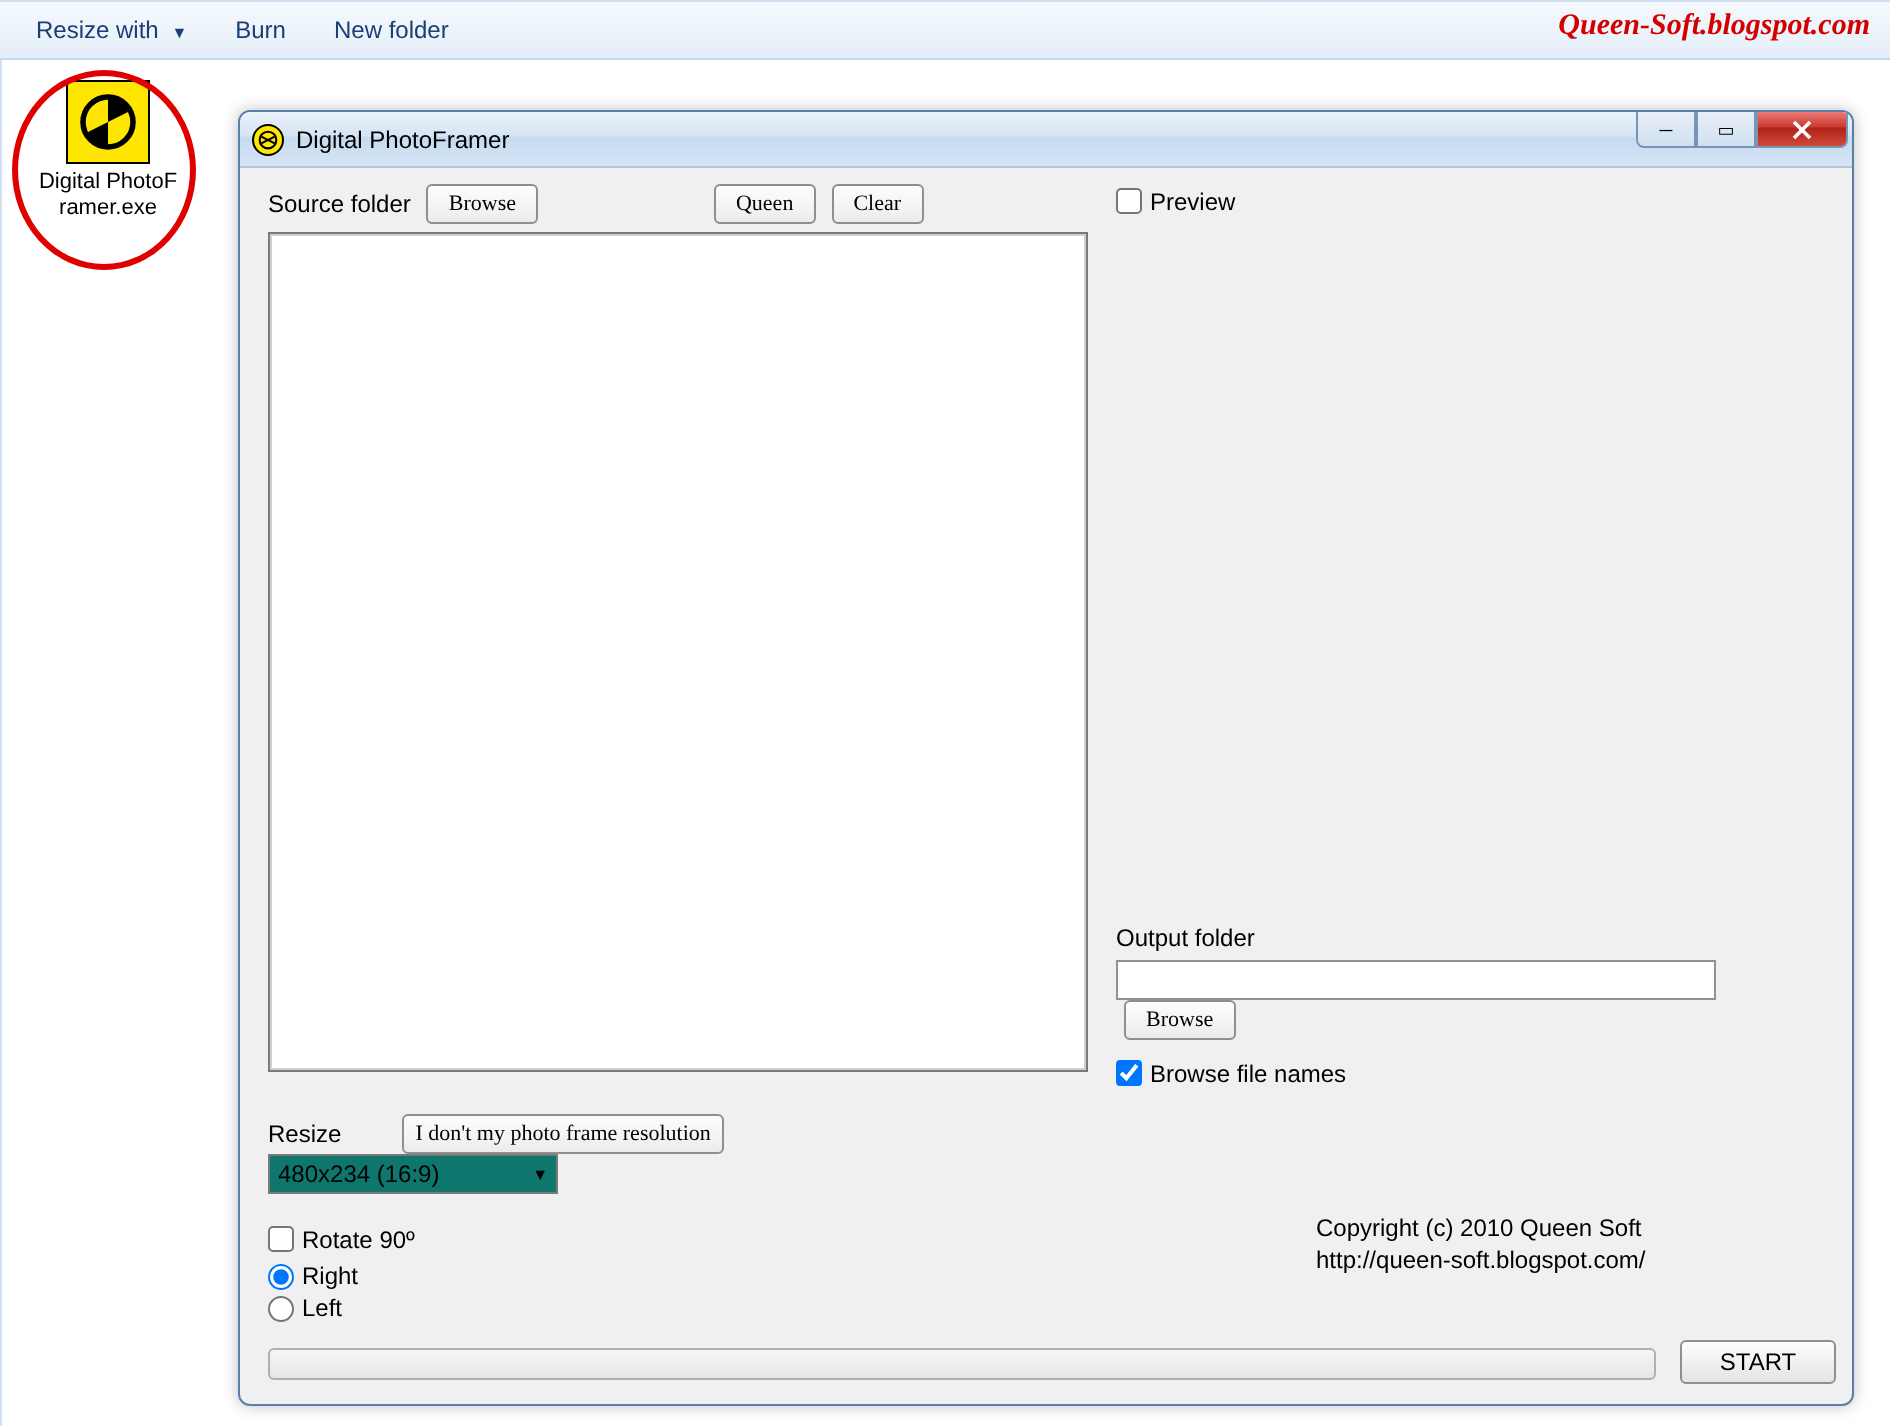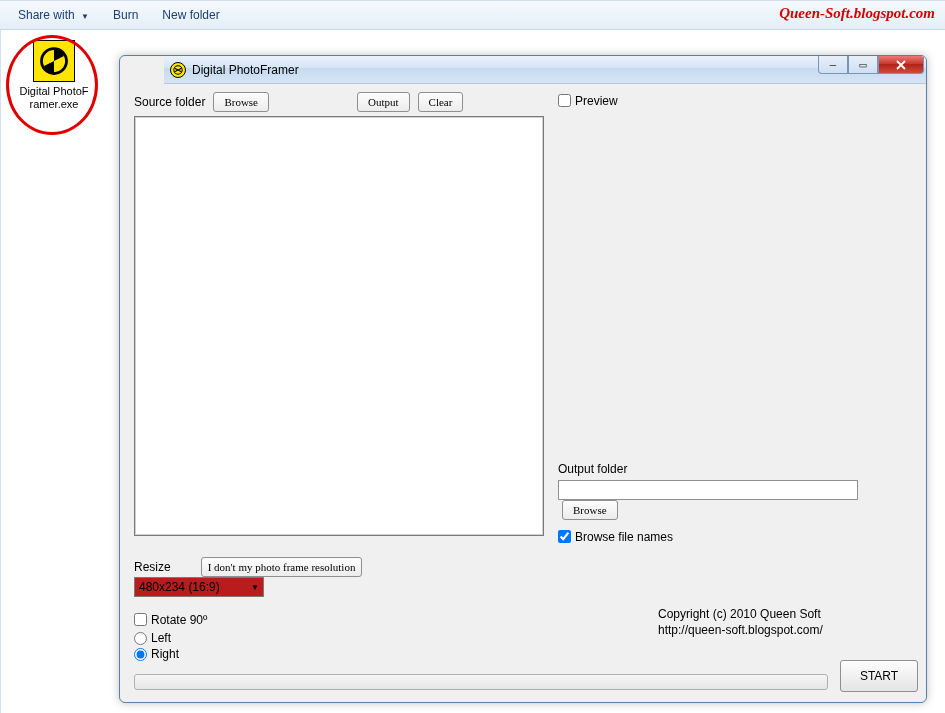--- a/index.html
+++ b/index.html
@@ -68,21 +68,20 @@
   
   .app-window {
     position: absolute;
     left: 119px; top: 55px;
     width: 808px; height: 648px;
     background: #f0f0f0;
     border: 1px solid #5a7fa8;
     border-radius: 6px;
     box-shadow: 0 0 8px rgba(0,0,0,0.25);
     overflow: hidden;
-    padding-left: 44px;
   }
   .titlebar {
     height: 28px;
     background: linear-gradient(#eaf2fb, #d5e4f4 45%, #c6daf0 46%, #d5e5f5);
     border-bottom: 1px solid #b5c8dd;
     display: flex; align-items: center;
     padding-left: 6px;
     font-size: 12px;
     color: #000;
     position: relative;
@@ -149,23 +148,23 @@
   }
   .left-col { position: absolute; left: 6px; top: 0; }
   .right-col { position: absolute; left: 430px; top: 0; right: 0; }
 
   .lbl { font-size: 12px; }
   .chk { display: inline-flex; align-items: flex-start; font-size: 12px; gap: 4px; }
   .chk input, .radio input { margin: 0; }
 
   .resize-row { margin-top: 21px; display: flex; align-items: center; gap: 30px; font-size: 12px; }
   .combo {
-    width: 130px; height: 20px;
+    width: 145px; height: 20px;
     border: 1px solid #7a7a7a;
-    background: #b91c1c;
+    background: #0f766e;
     font-size: 12px;
     padding: 0 4px;
     display: flex; align-items: center; justify-content: space-between;
   }
   .combo .arrow { font-size: 8px; }
 
   .rotate-block { margin-top: 16px; font-size: 12px; }
   .radio { display: flex; align-items: center; gap: 4px; margin-top: 2px; }
 
   .output-block { position: absolute; top: 370px; left: 0; right: 0; font-size: 12px; }
@@ -180,34 +179,34 @@
     position: absolute;
     left: 6px; right: 90px; bottom: 4px;
     height: 16px;
     border: 1px solid #b0b0b0;
     border-radius: 3px;
     background: linear-gradient(#f5f5f5,#e6e6e6);
   }
   .start-btn {
     position: absolute;
     right: 0; bottom: 2px;
-    width: 78px; height: 32px;
+    width: 78px; height: 22px;
     font-size: 12px;
     background: linear-gradient(#fdfdfd,#e4e4e4);
     border: 1px solid #8f8f8f;
     border-radius: 3px;
     cursor: default;
   }
 </style>
 </head>
 <body>
 
 <div class="toolbar">
   <span class="item">
-    <span>Share with</span>
+    <span>Resize with</span>
     <span class="dropdown-arrow">▼</span>
   </span>
   <span class="item">Burn</span>
   <span class="item">New folder</span>
   <span class="watermark">Queen-Soft.blogspot.com</span>
 </div>
 
 <div class="explorer-content">
   <div class="file-icon-wrap">
     <div class="icon-box">
@@ -246,46 +245,46 @@
     </div>
   </div>
 
   <div class="client">
 
     <div class="left-col">
       <div class="row-top">
         <span class="lbl">Source folder</span>
         <button class="btn">Browse</button>
         <span style="width:72px"></span>
-        <button class="btn">Output</button>
+        <button class="btn">Queen</button>
         <button class="btn">Clear</button>
       </div>
       <div class="listbox"></div>
 
       <div class="resize-row">
         <span>Resize</span>
         <button class="btn" style="padding:0 6px">I don't my photo frame resolution</button>
       </div>
       <div class="combo">
         <span>480x234 (16:9)</span>
         <span class="arrow">▼</span>
       </div>
 
       <div class="rotate-block">
         <label class="chk">
           <input type="checkbox" style="">
           <span>Rotate 90º</span>
         </label>
         <label class="radio">
+          <input type="radio" name="rot" checked="" style="">
+          <span>Right</span>
+        </label>
+        <label class="radio">
           <input type="radio" name="rot" style="">
           <span>Left</span>
-        </label>
-        <label class="radio">
-          <input type="radio" name="rot" checked="" style="">
-          <span>Right</span>
         </label>
       </div>
     </div>
 
     <div class="right-col">
       <label class="chk" style="margin-top:2px">
         <input type="checkbox" style="">
         <span>Preview</span>
       </label>
 

